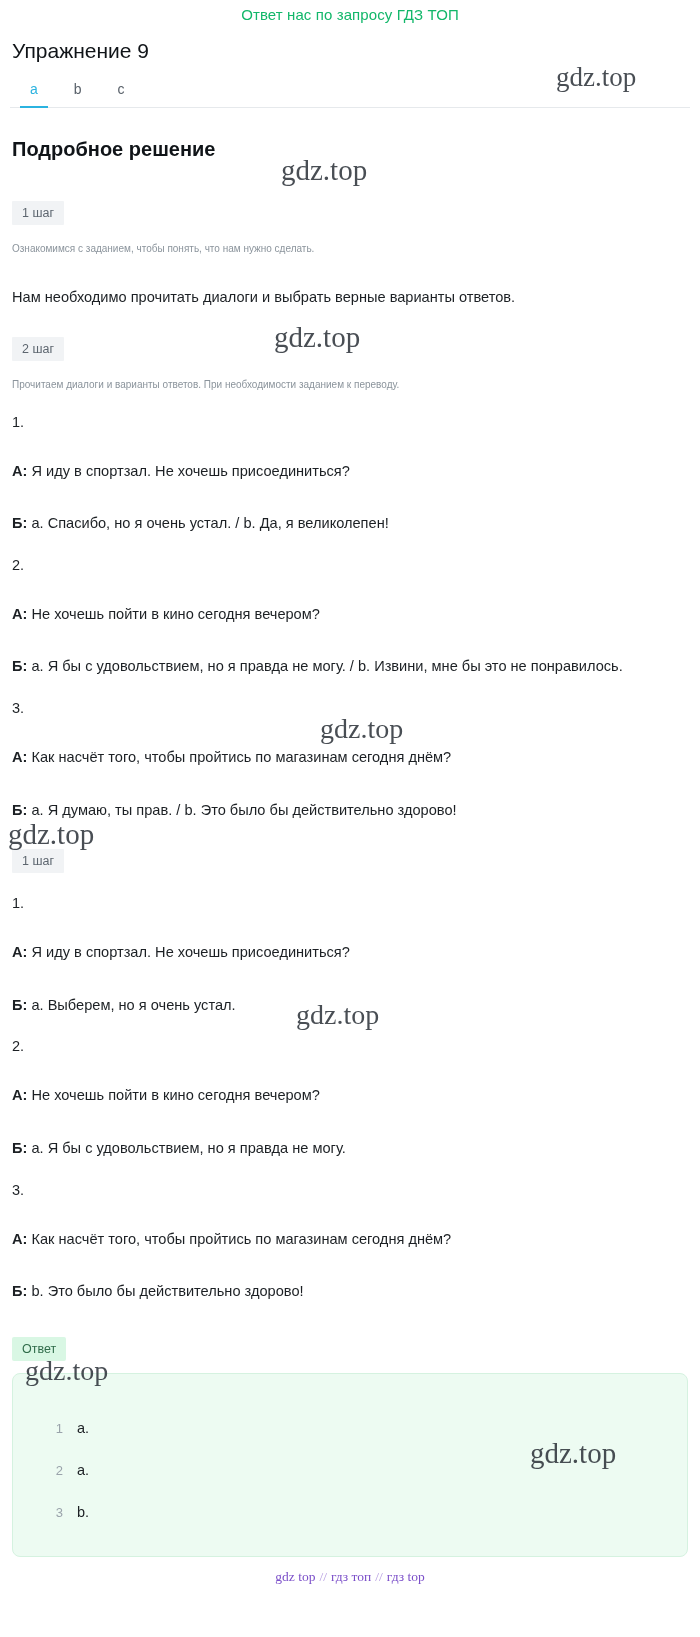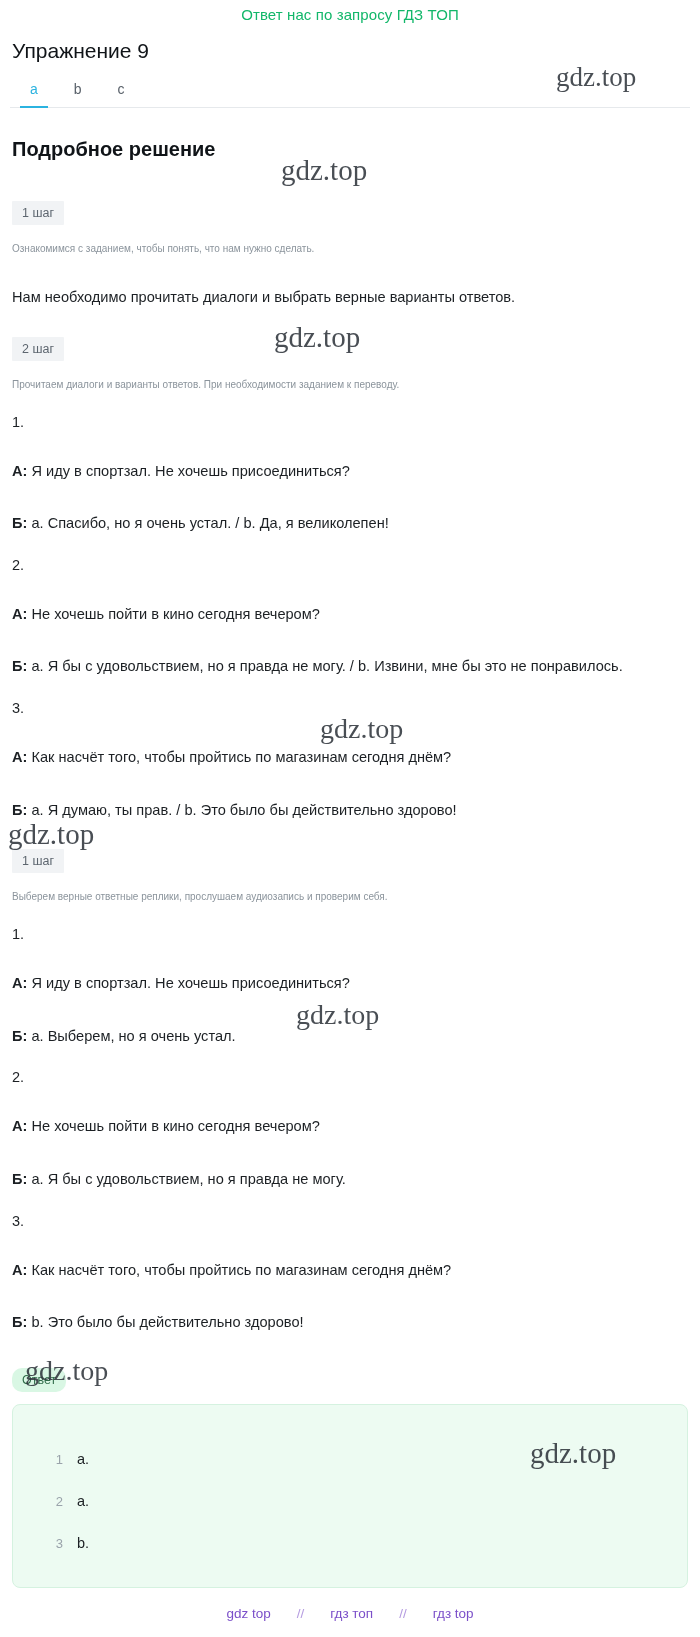--- a/index.html
+++ b/index.html
@@ -95,21 +95,21 @@
   .num {
     font-size: 14.5px;
     color: #1c2024;
     margin: 22px 0 0 2px;
   }
   .answer-badge {
     display: inline-block;
     background: #d9f7e4;
     color: #2f6b49;
     font-size: 12.5px;
-    border-radius: 10px;
+    border-radius: 2px;
     padding: 5px 10px;
     margin: 34px 0 0 2px;
   }
   .answer-box {
     margin: 12px 2px 0 2px;
     background: #edfbf2;
     border: 1px solid #d5f2e0;
     border-radius: 8px;
     padding: 46px 18px 28px 18px;
     position: relative;
@@ -129,24 +129,25 @@
     text-align: right;
   }
   .answer-val {
     font-size: 14.5px;
     color: #1c2024;
   }
   .footer {
     display: flex;
     justify-content: center;
     align-items: center;
-    gap: 26px;
+    gap: 4px;
     font-size: 13.5px;
     color: #7b4fc9;
-    padding: 18px 0 14px 0;
+    padding: 12px 0 14px 0;
+    font-family: Liberation Serif, serif;
   }
   .footer .sep { color: #b49be0; }
   .footer a { color: #7b4fc9; text-decoration: none; }
 
   
   .wm {
     position: absolute;
     color: #30363d;
     opacity: .88;
     font-size: 27px;
@@ -189,21 +190,20 @@
   <div class="num">2.</div>
   <div class="para"><b>A:</b><span> Не хочешь пойти в кино сегодня вечером?</span></div>
   <div class="para"><b>Б:</b><span> a. Я бы с удовольствием, но я правда не могу. / b. Извини, мне бы это не понравилось.</span></div>
 
   <div class="num">3.</div>
   <div class="para"><b>A:</b><span> Как насчёт того, чтобы пройтись по магазинам сегодня днём?</span></div>
   <div class="para"><b>Б:</b><span> a. Я думаю, ты прав. / b. Это было бы действительно здорово!</span></div>
 
   
   <div class="step-badge">1 шаг</div>
-  <div class="muted">Выберем верные ответные реплики, прослушаем аудиозапись и проверим себя.</div>
 
   <div class="num">1.</div>
   <div class="para"><b>A:</b><span> Я иду в спортзал. Не хочешь присоединиться?</span></div>
   <div class="para"><b>Б:</b><span> a. Выберем, но я очень устал.</span></div>
 
   <div class="num">2.</div>
   <div class="para"><b>A:</b><span> Не хочешь пойти в кино сегодня вечером?</span></div>
   <div class="para"><b>Б:</b><span> a. Я бы с удовольствием, но я правда не могу.</span></div>
 
   <div class="num">3.</div>

